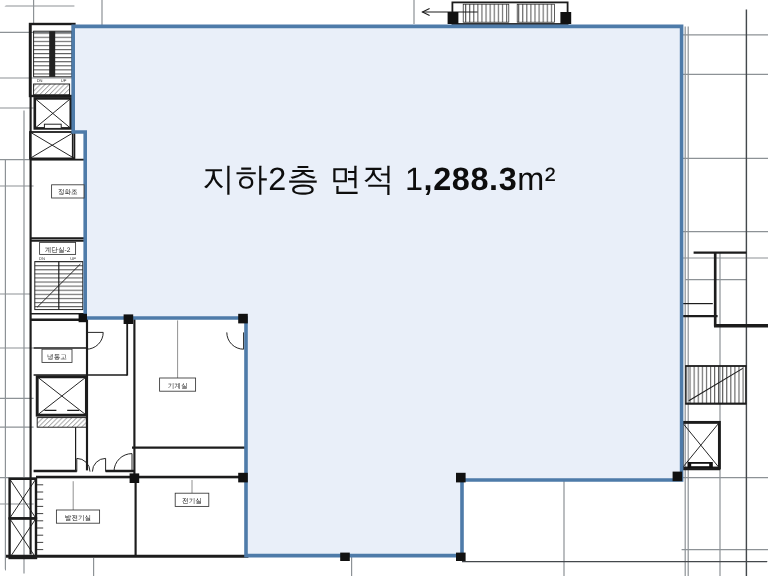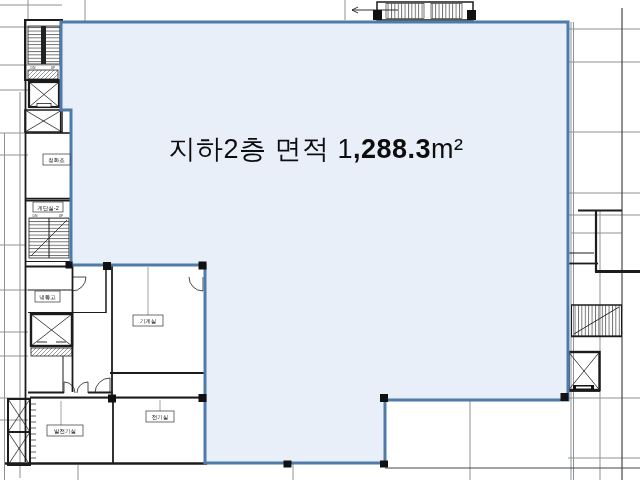--- a/index.html
+++ b/index.html
@@ -1,18 +1,18 @@
 <!DOCTYPE html>
 <html><head>
 <meta charset="utf-8">
 <style>
   html,body{margin:0;padding:0;background:#ffffff;}
   .canvas{
     position:relative;width:640px;height:480px;background:#ffffff;
-    overflow:hidden;font-family:"Liberation Sans", sans-serif;
+    overflow:hidden;font-family:"Liberation Sans", sans-serif;border-radius:16px;
   }
   .canvas svg{position:absolute;left:0;top:0;}
   .area-text{
     position:absolute;left:148px;top:132px;width:336px;
     text-align:center;font-size:27px;line-height:34px;color:#0d0d0d;
     letter-spacing:0.5px;white-space:nowrap;font-weight:400;
   }
   .area-text b{font-weight:700;}
   text{font-size:5.5px;fill:#111;font-family:"Liberation Sans", sans-serif;}
   text.tiny{font-size:3.4px;fill:#333;}

